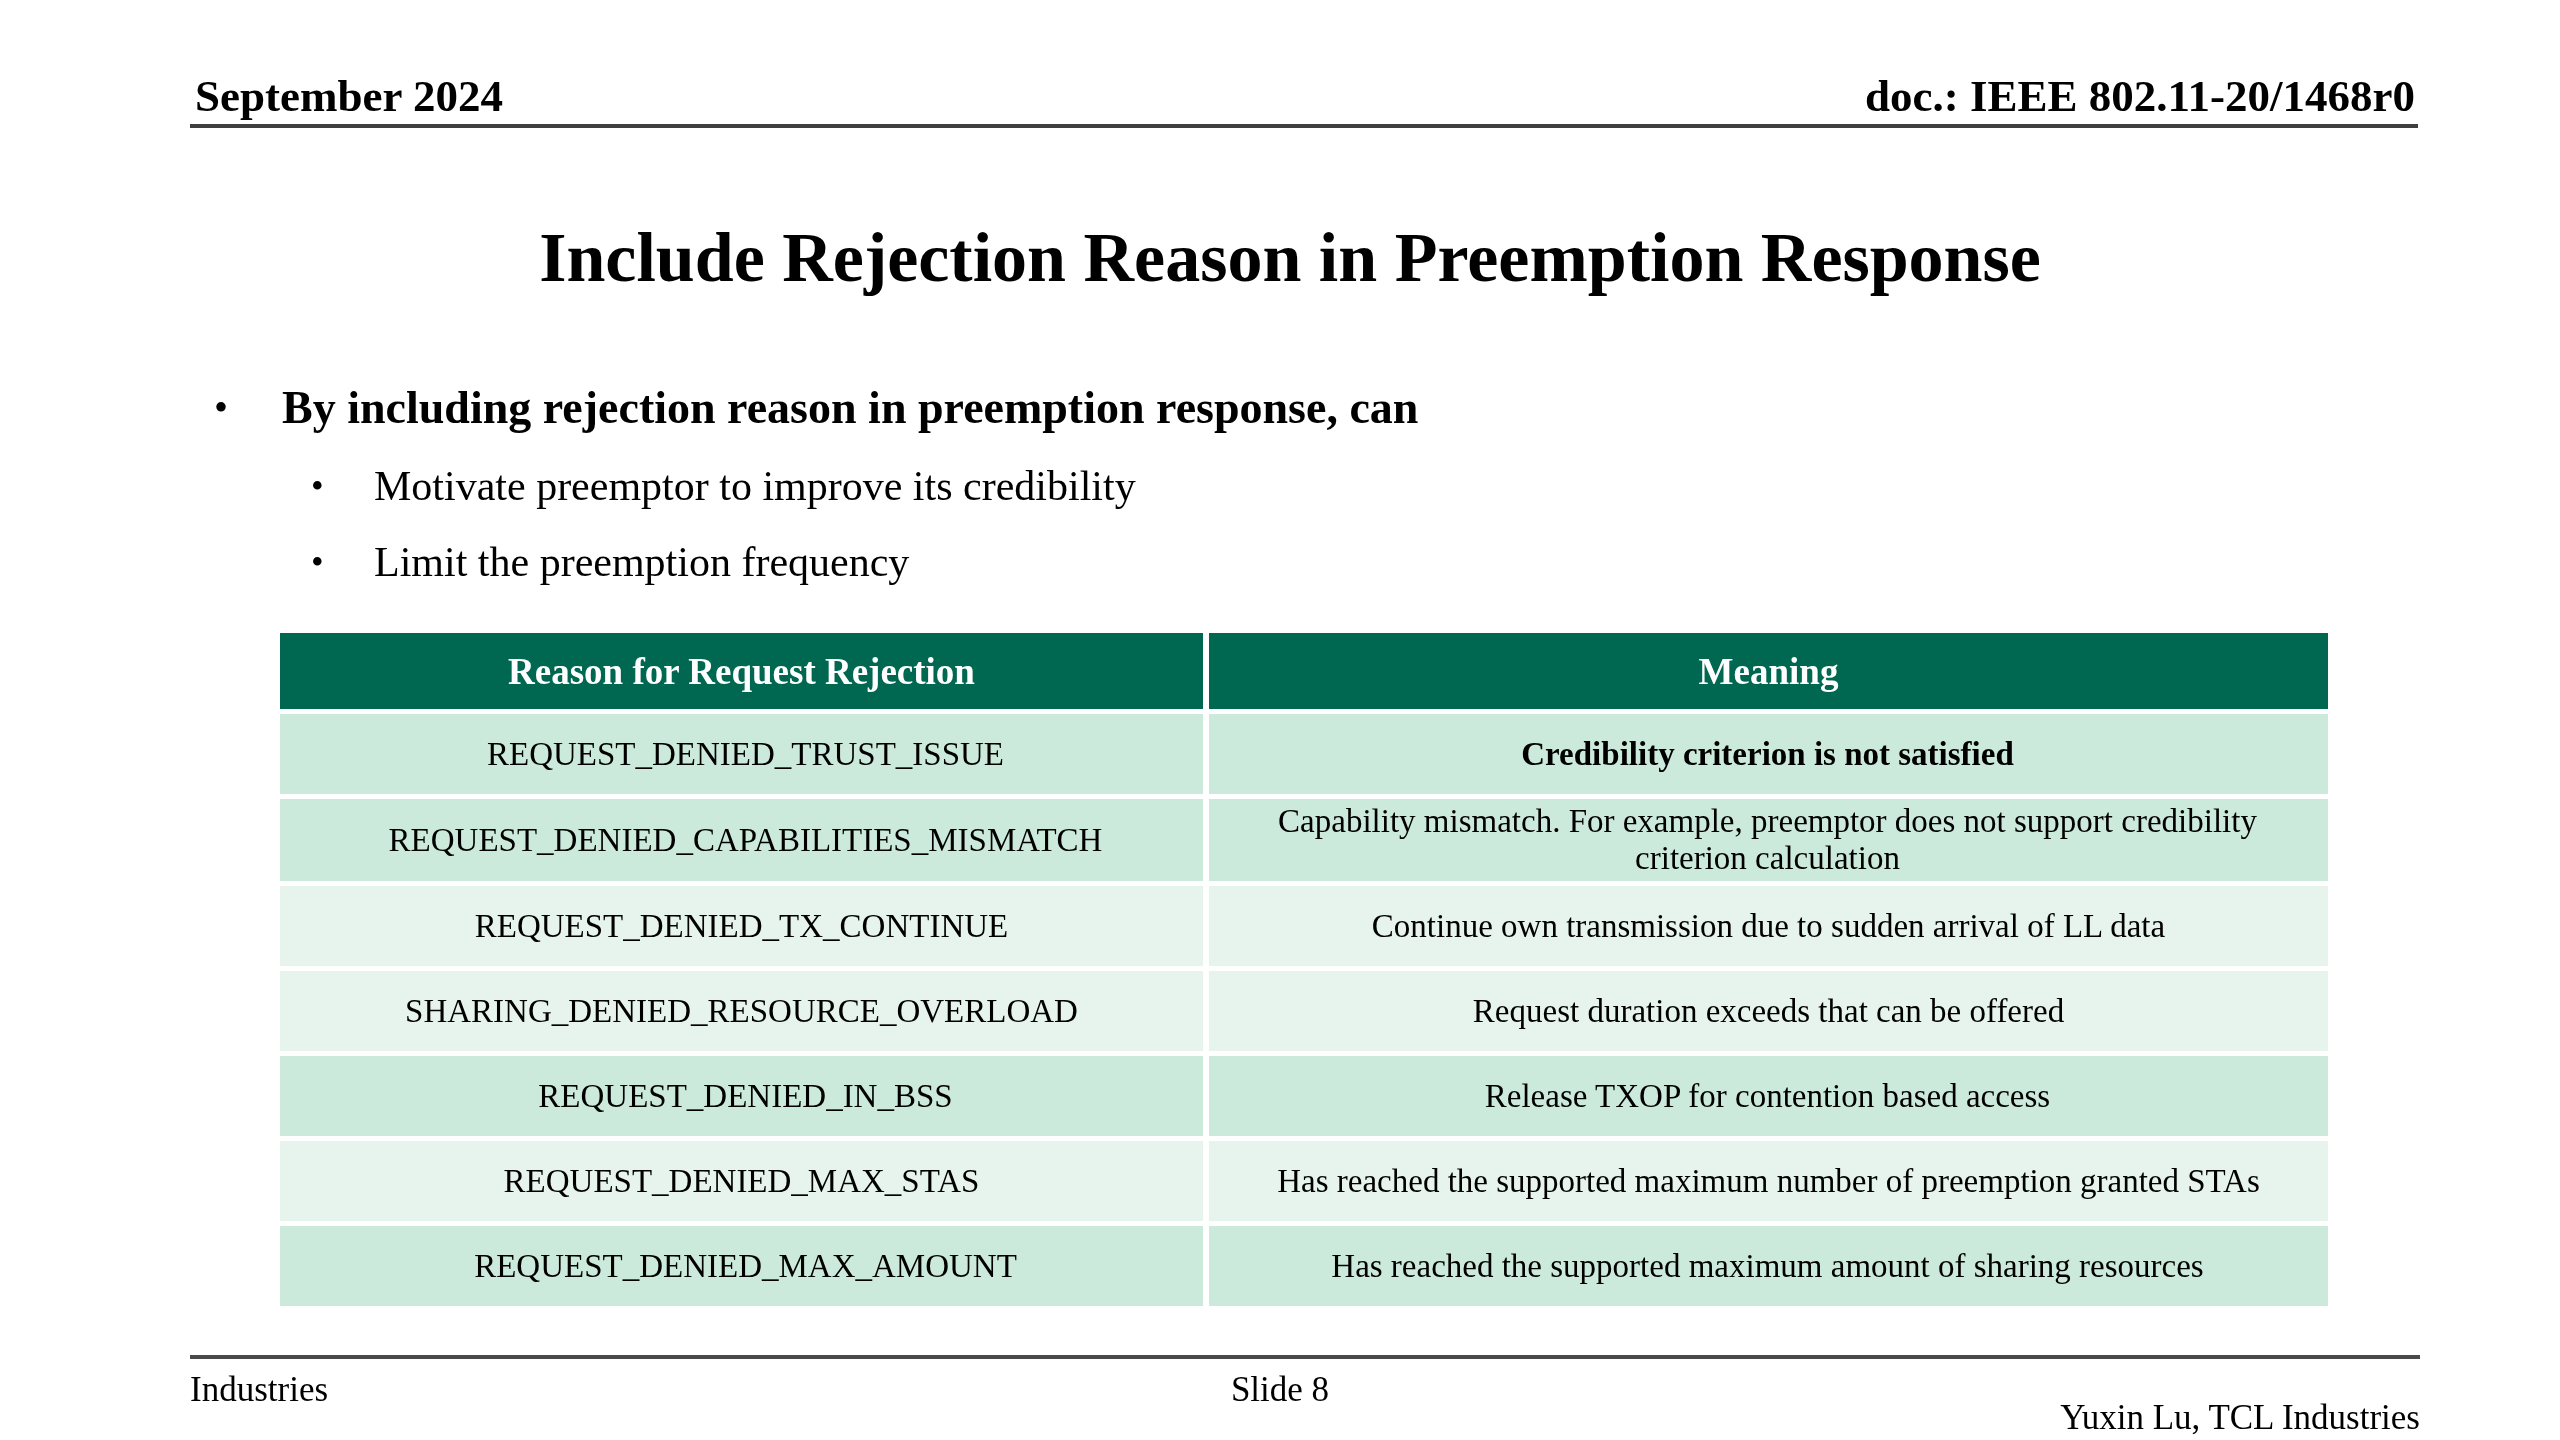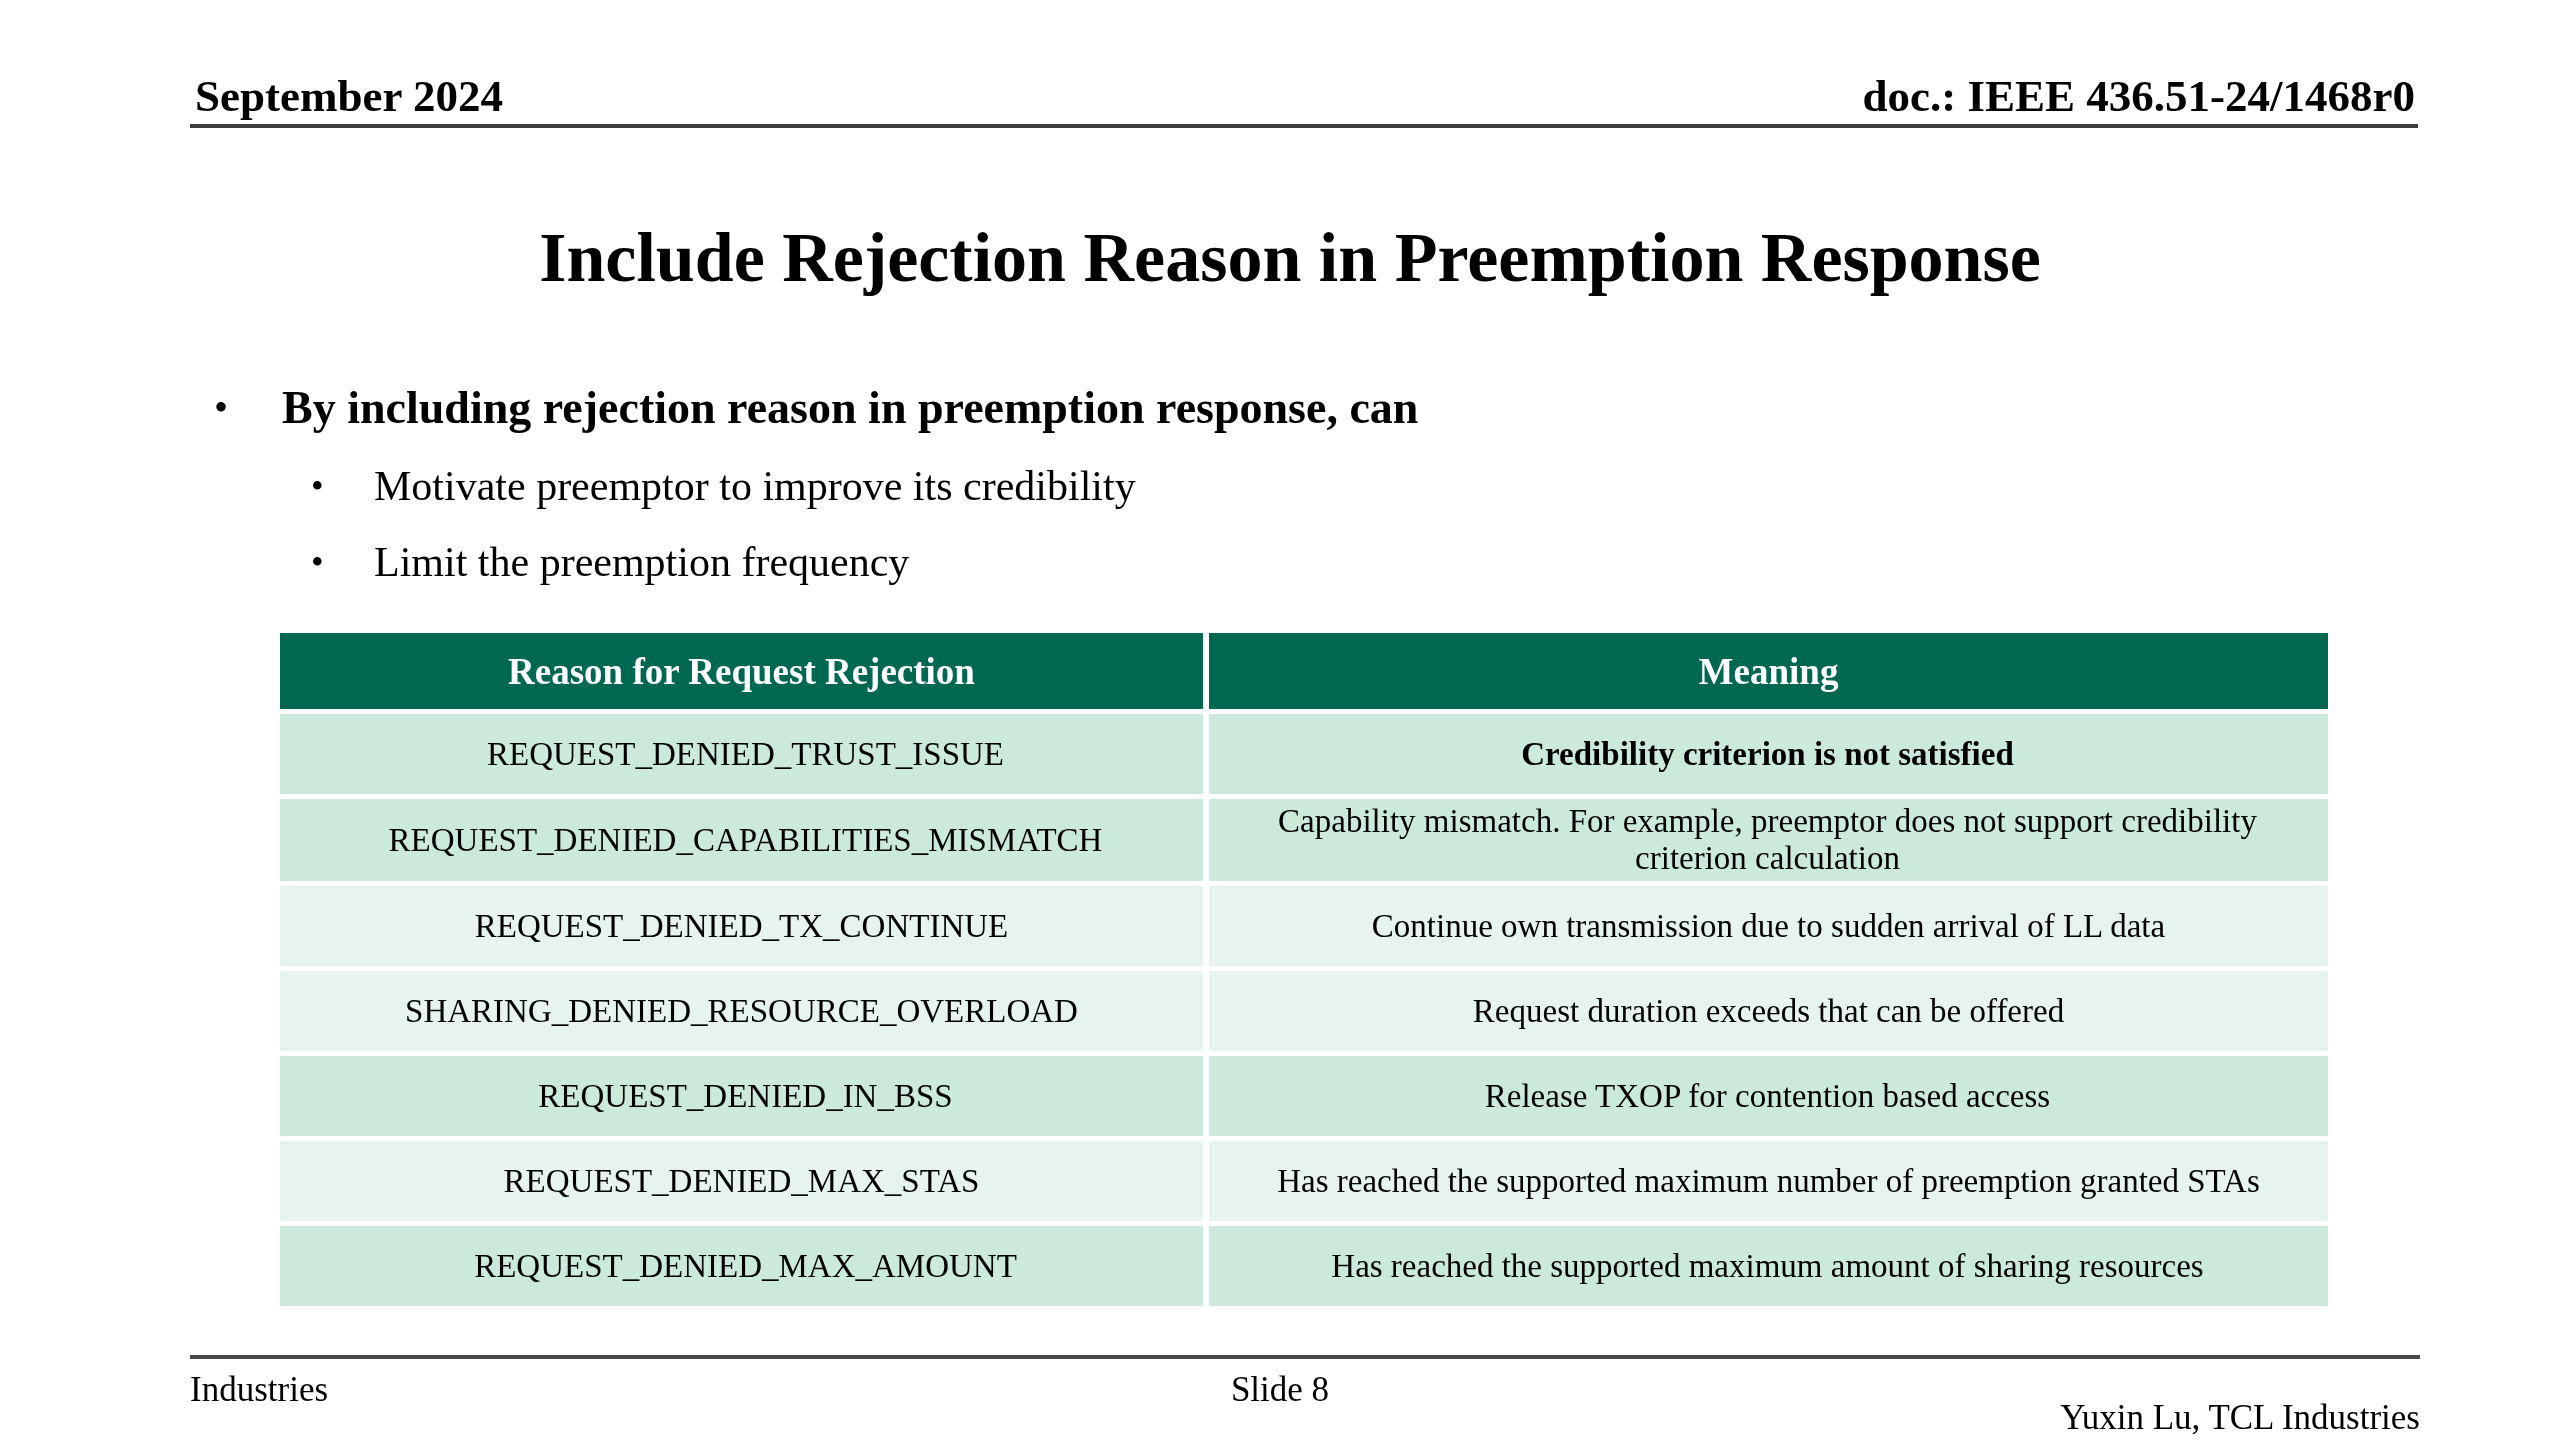--- a/index.html
+++ b/index.html
@@ -43,21 +43,21 @@
   .ftr-left{position:absolute;left:190px;top:1370px;font-size:35px;}
   .ftr-center{position:absolute;left:0;right:0;top:1370px;text-align:center;font-size:35px;}
   .ftr-right{position:absolute;right:140px;top:1370px;font-size:35px;margin-top:28px;}
 </style>
 </head>
 <body>
 
 <div class="slide">
 
   <div class="hdr-date">September 2024</div>
-  <div class="hdr-doc">doc.: IEEE 436.51-24/1468r0</div>
+  <div class="hdr-doc">doc.: IEEE 802.11-20/1468r0</div>
   <div class="hdr-rule"></div>
 
   <div class="title">Include Rejection Reason in Preemption Response</div>
 
   <div class="bullets">
     <div class="b-row b1">
       <span class="b-dot">•</span>
       <span class="b-txt">By including rejection reason in preemption response, can</span>
     </div>
     <div class="b-row sub">

